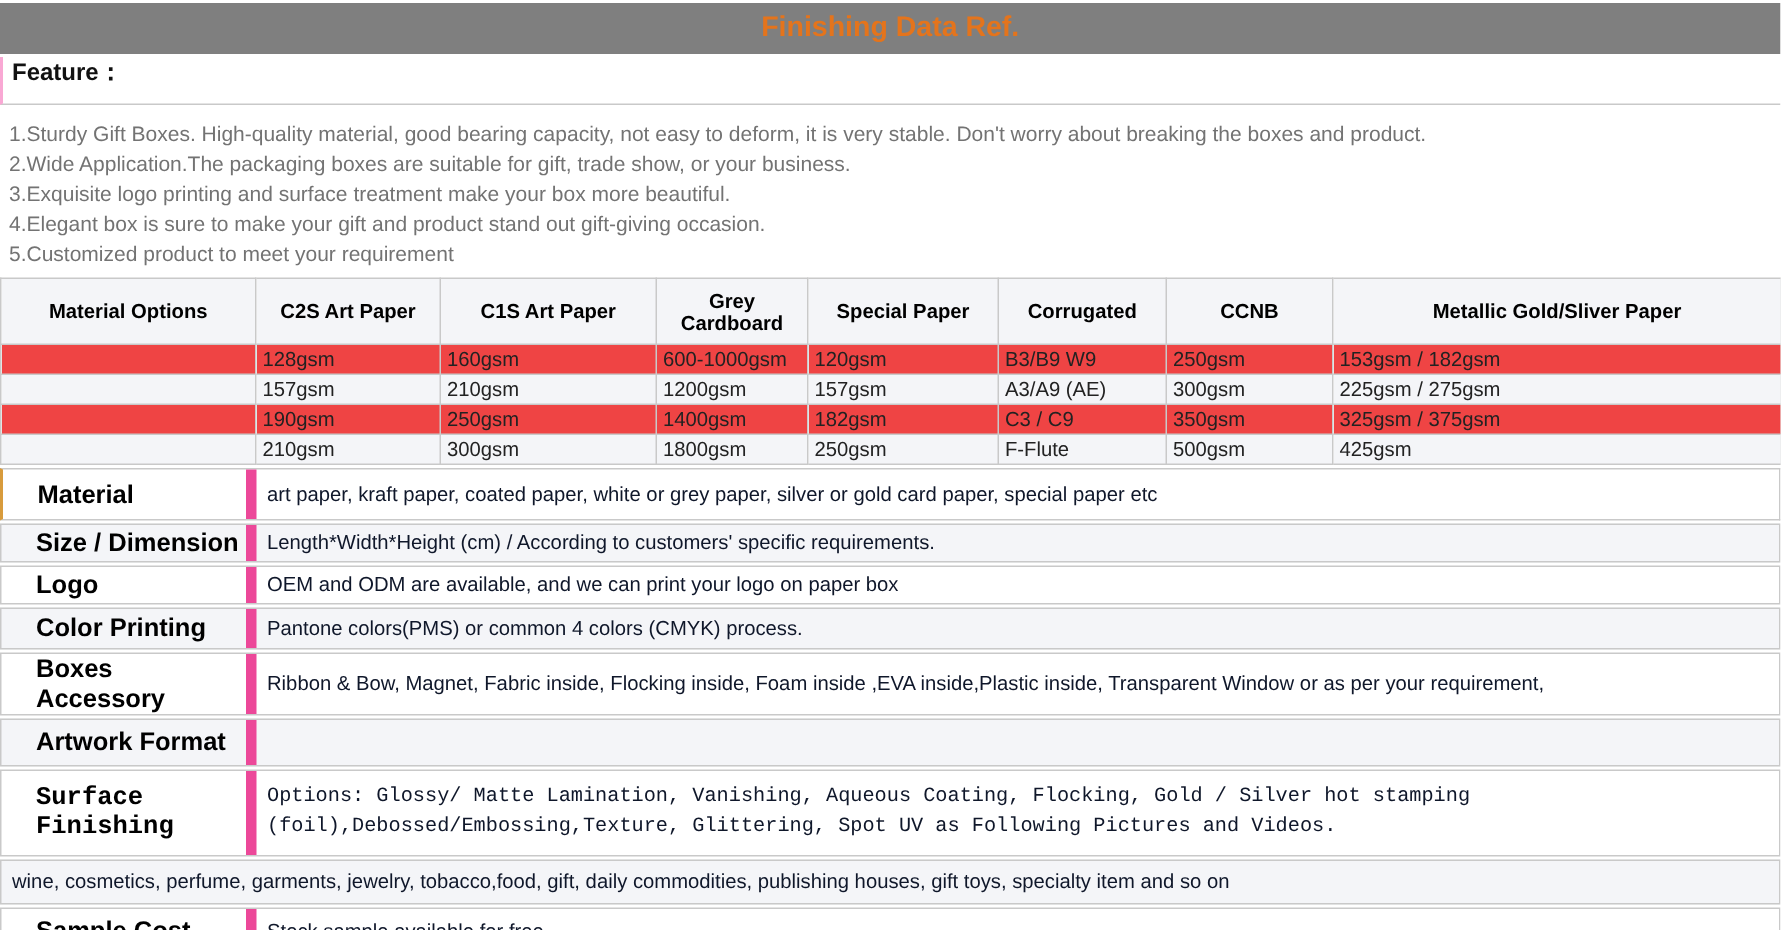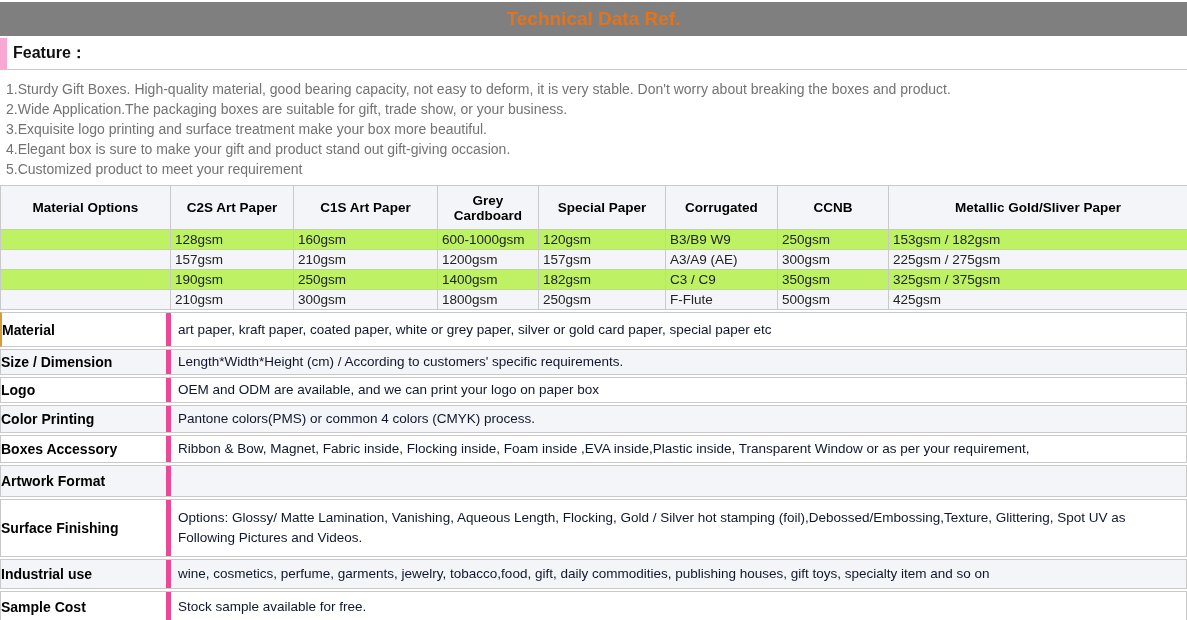--- a/index.html
+++ b/index.html
@@ -24,23 +24,22 @@
     font-size: 19px;
     font-weight: bold;
     color: #e4741c;
   }
 
   
   .feature-head {
     margin-top: 2px;
     height: 32px;
     border-bottom: 1px solid #c9c9c9;
-    border-left: 7px solid #f9a8d4;
-    display: flex;
-    align-items: center;
+    border-left: 2px solid #f9a8d4;
+    display: flex;
     padding-left: 6px;
     background: #fff;
   }
   .feature-head .label {
     font-size: 16px;
     font-weight: bold;
     color: #111;
   }
 
   
@@ -72,69 +71,69 @@
     white-space: nowrap;
   }
   table.spec th {
     font-weight: bold;
     color: #000;
     height: 44px;
     background: #f4f5f8;
     white-space: normal;
     text-align: center;
   }
-  table.spec td { height: 20px; background: #bef264; }
+  table.spec td { height: 20px; background: #ef4444; }
   table.spec tbody tr:nth-child(even) td { background: #f4f5f8; }
 
   
   .attr-rows { margin-top: 0; }
   .attr-row {
     display: flex;
     align-items: stretch;
     border: 1px solid #c9c9c9;
     margin-top: 2px;
     background: #fff;
   }
   .attr-row:nth-child(even) { background: #f4f5f8; }
   .attr-label {
     width: 170px;
     flex: 0 0 170px;
-    border-right: 5px solid #ec4899;
+    border-right: 7px solid #ec4899;
     display: flex;
     align-items: center;
-    padding-left: 0;
-    font-size: 14px;
+    padding-left: 23px;
+    font-size: 17px;
     font-weight: bold;
     color: #000;
   }
   .attr-value {
     flex: 1 1 auto;
     display: flex;
     align-items: center;
     padding: 2px 8px 2px 7px;
     font-size: 13.5px;
     line-height: 20px;
     color: #0f172a;
   }
   .row-material { border-left: 2px solid #d89b3c; min-height: 35px; }
   .row-material .attr-label { flex-basis: 169px; width: 169px; }
   .row-logo       { min-height: 24px; }
   .row-size       { min-height: 26px; }
   .row-color      { min-height: 28px; }
   .row-boxes      { min-height: 28px; }
   .row-artwork    { min-height: 32px; }
-  .row-surface    { min-height: 58px; }
+  .row-surface    { min-height: 58px; font-family: Liberation Mono, monospace; }
   .row-industrial { min-height: 30px; }
   .row-sample     { min-height: 32px; }
 </style>
 </head>
 <body>
 
 <div class="topbar">
-  <span class="title">Technical Data Ref.</span>
+  <span class="title">Finishing Data Ref.</span>
 </div>
 
 <div class="feature-head">
   <span class="label">Feature：</span>
 </div>
 
 <div class="features">
   <div class="line">1.Sturdy Gift Boxes. High-quality material, good bearing capacity, not easy to deform, it is very stable. Don't worry about breaking the boxes and product.</div>
   <div class="line">2.Wide Application.The packaging boxes are suitable for gift, trade show, or your business.</div>
   <div class="line">3.Exquisite logo printing and surface treatment make your box more beautiful.</div>
@@ -228,23 +227,22 @@
   </div>
   <div class="attr-row row-boxes">
     <div class="attr-label">Boxes Accessory</div>
     <div class="attr-value">Ribbon &amp; Bow, Magnet, Fabric inside, Flocking inside, Foam inside ,EVA inside,Plastic inside, Transparent Window or as per your requirement,</div>
   </div>
   <div class="attr-row row-artwork">
     <div class="attr-label">Artwork Format</div>
   </div>
   <div class="attr-row row-surface">
     <div class="attr-label">Surface Finishing</div>
-    <div class="attr-value">Options: Glossy/ Matte Lamination, Vanishing, Aqueous Length, Flocking, Gold / Silver hot stamping (foil),Debossed/Embossing,Texture, Glittering, Spot UV as Following Pictures and Videos.</div>
+    <div class="attr-value">Options: Glossy/ Matte Lamination, Vanishing, Aqueous Coating, Flocking, Gold / Silver hot stamping (foil),Debossed/Embossing,Texture, Glittering, Spot UV as Following Pictures and Videos.</div>
   </div>
   <div class="attr-row row-industrial">
-    <div class="attr-label">Industrial use</div>
     <div class="attr-value">wine, cosmetics, perfume, garments, jewelry, tobacco,food, gift, daily commodities, publishing houses, gift toys, specialty item and so on</div>
   </div>
   <div class="attr-row row-sample">
     <div class="attr-label">Sample Cost</div>
     <div class="attr-value">Stock sample available for free.</div>
   </div>
 </div>
 
 </body></html>

